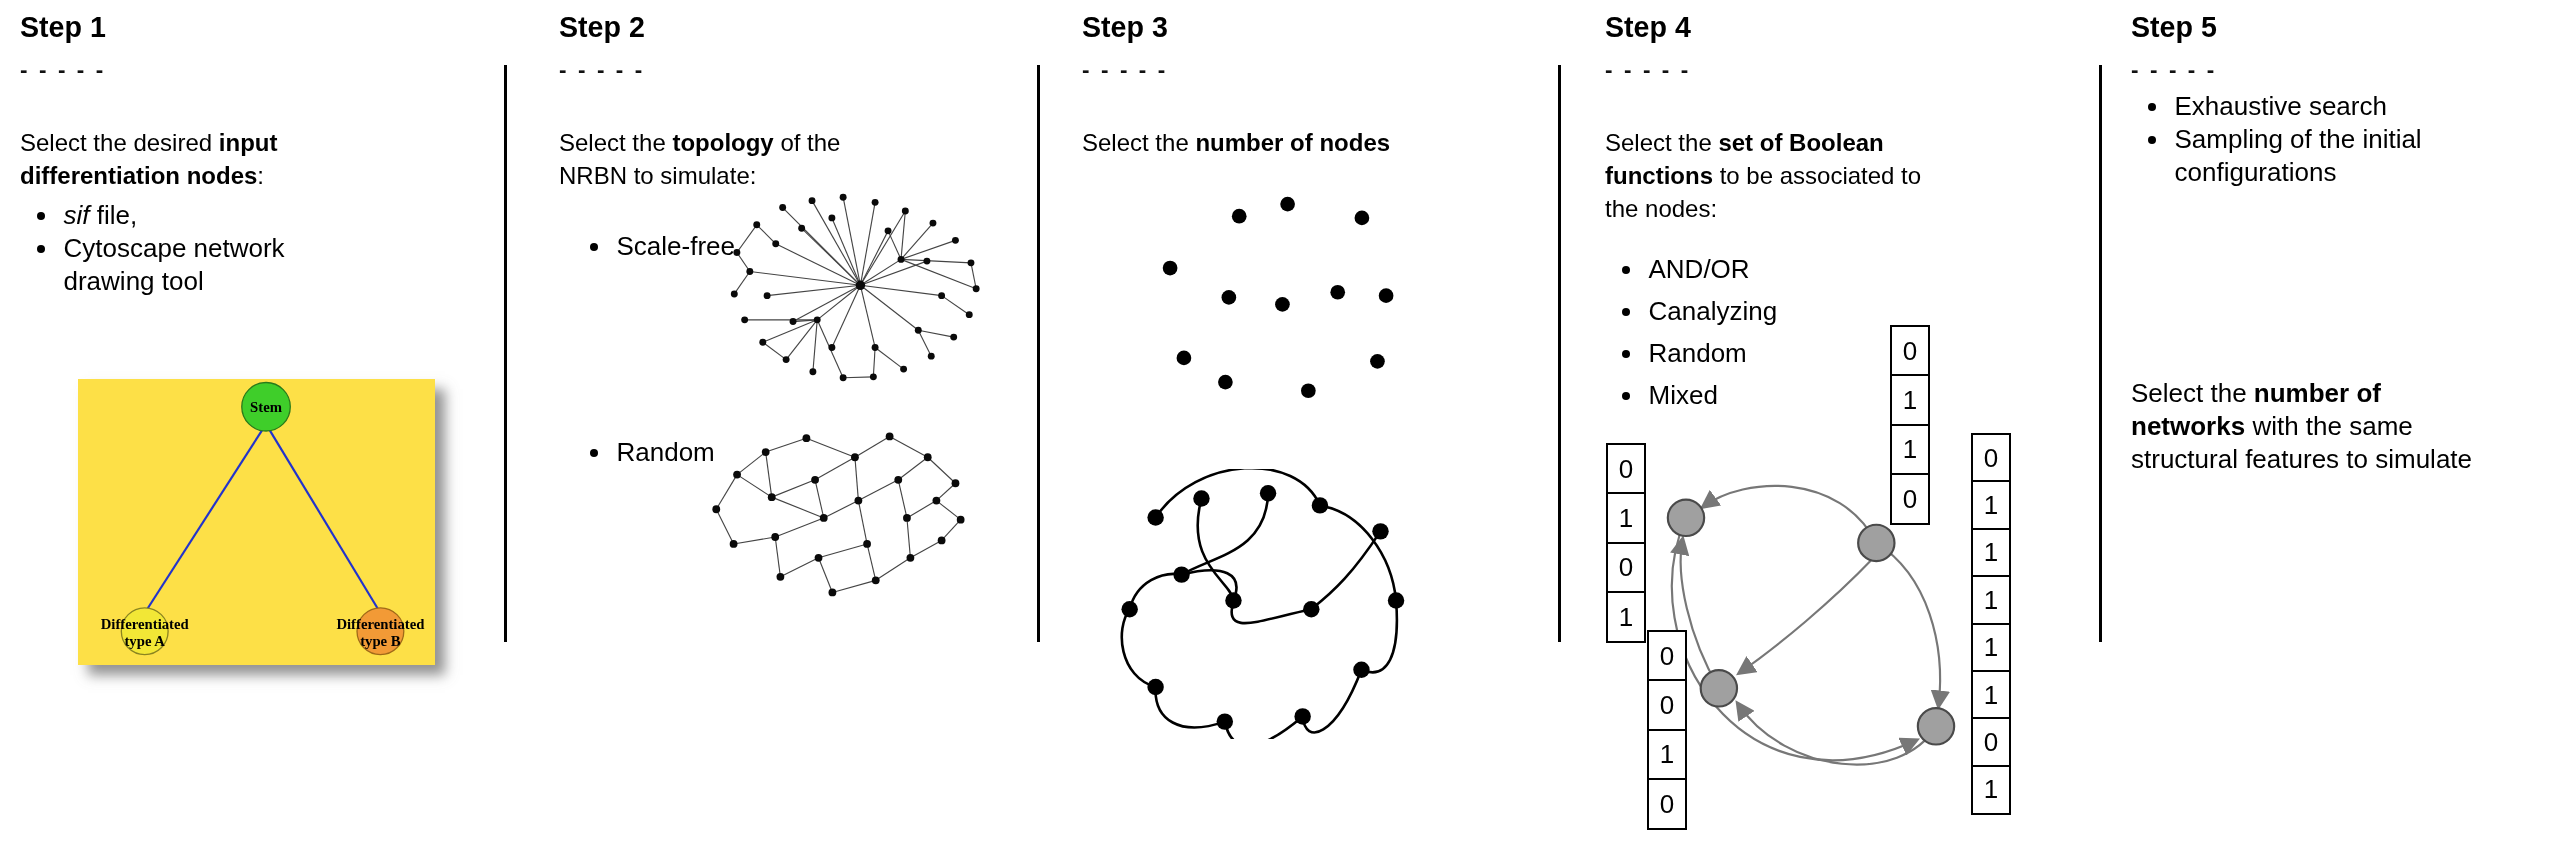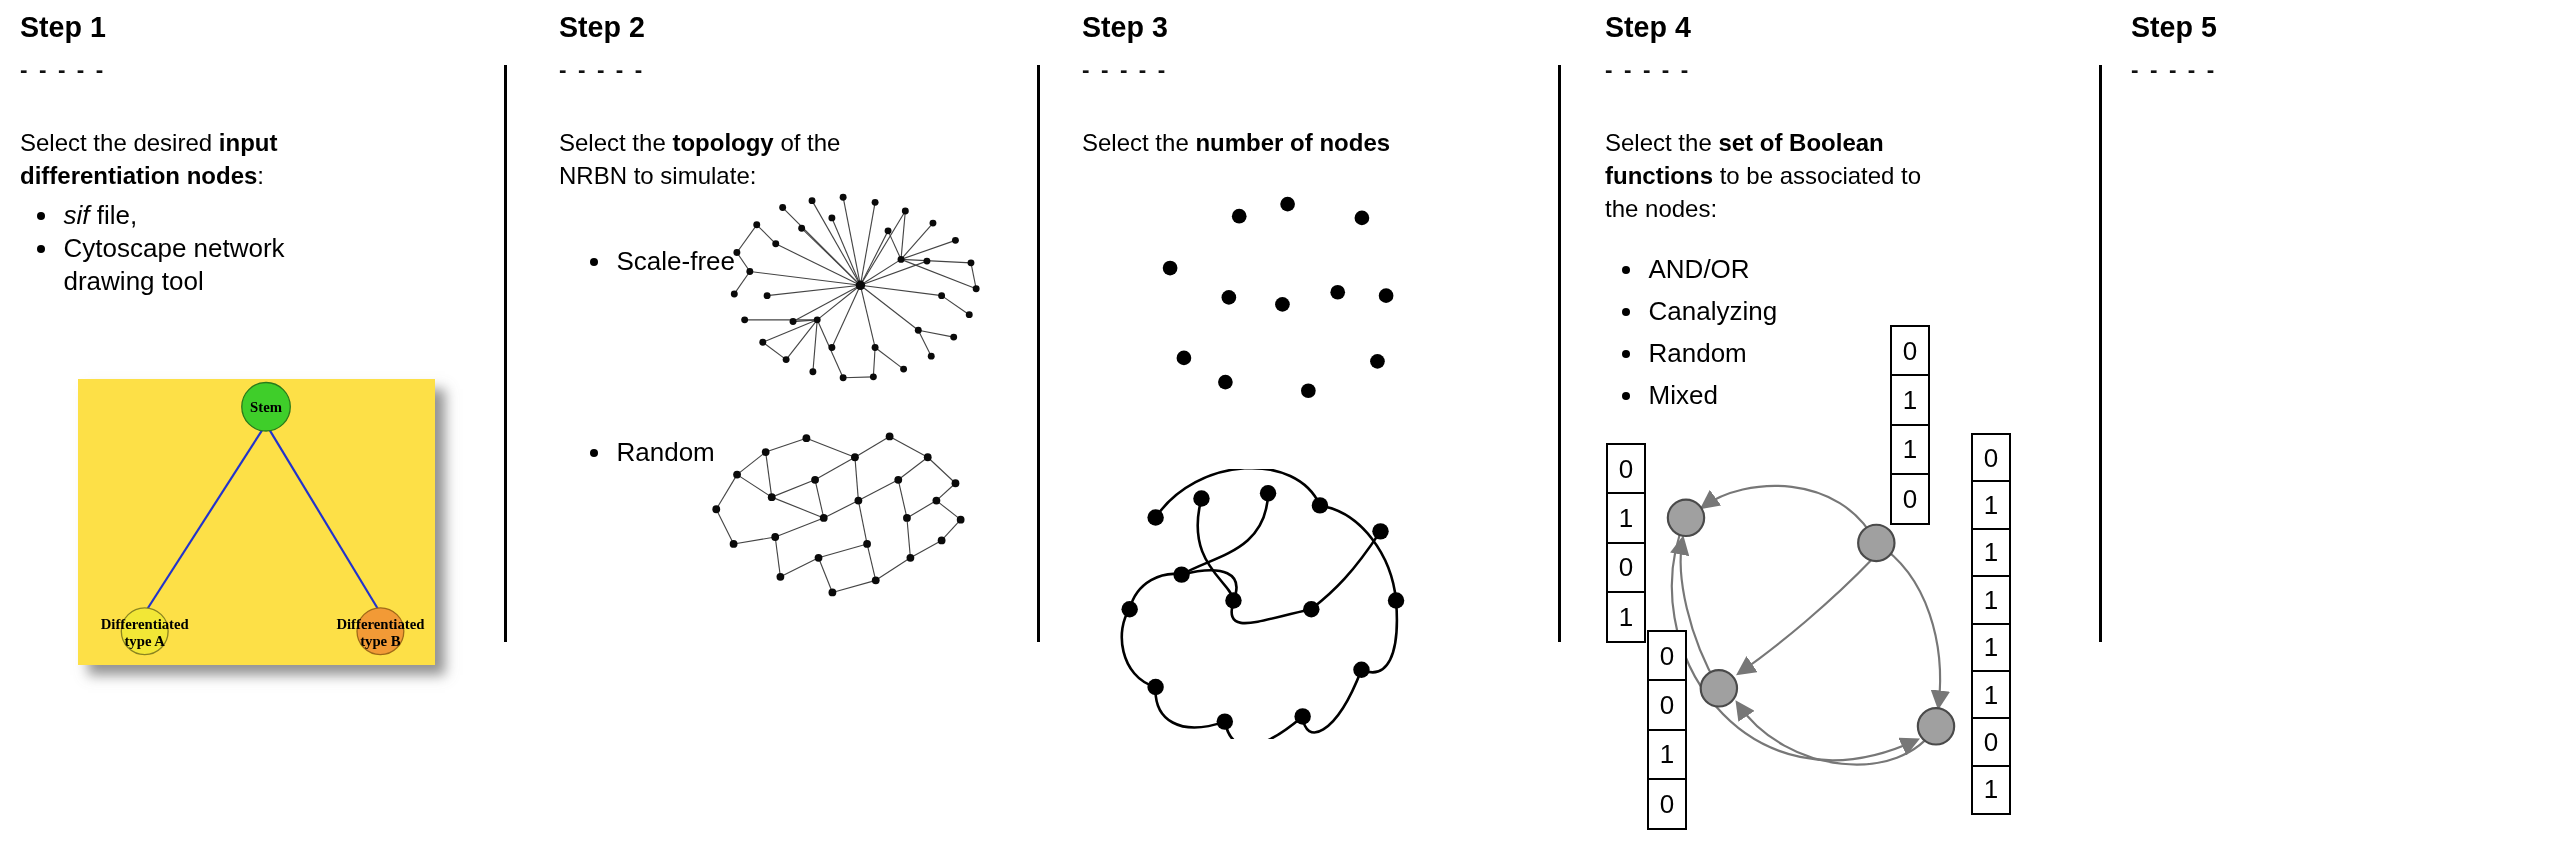--- a/index.html
+++ b/index.html
@@ -83,21 +83,21 @@
 
   <section class="col" style="left:559px; width:476px">
     <h2 class="step-title">Step 2</h2>
     <div class="dashes">- - - - -</div>
     <p class="intro">
       <span>Select the </span><b>topology</b><span> of the</span><br>
       <span>NRBN to simulate:</span>
     </p>
   </section>
 
-  <ul class="bullets abs" style="left:573px; top:238px; width:260px">
+  <ul class="bullets abs" style="left:573px; top:223px; width:260px">
     <li><span>Scale-free</span></li>
   </ul>
   <svg class="abs netg" id="sf-net" style="left:715px; top:192px" width="277" height="203" viewBox="0 0 320 235">
       <line x1="168" y1="108" x2="78" y2="18"></line>
       <line x1="168" y1="108" x2="112" y2="10"></line>
       <line x1="168" y1="108" x2="148" y2="6"></line>
       <line x1="168" y1="108" x2="185" y2="12"></line>
       <line x1="168" y1="108" x2="220" y2="22"></line>
       <line x1="168" y1="108" x2="100" y2="42"></line>
       <line x1="168" y1="108" x2="135" y2="30"></line>
@@ -349,17 +349,26 @@
     <div class="tcell sm">1</div>
     <div class="tcell sm">1</div>
     <div class="tcell sm">1</div>
     <div class="tcell sm">0</div>
     <div class="tcell sm">1</div>
   </div>
 
   <section class="col" style="left:2131px; width:437px">
     <h2 class="step-title">Step 5</h2>
     <div class="dashes">- - - - -</div>
-  </section>
-
+    <ul class="bullets" style="width:363px">
+      <li><span>Exhaustive search</span></li>
+      <li><span>Sampling of the initial configurations</span></li>
+    </ul>
+  </section>
+
+  <div class="para abs" style="left:2131px; top:377px; width:441px">
+    <div><span>Select the </span><b>number of</b></div>
+    <div><b>networks</b><span> with the same</span></div>
+    <div><span>structural features to simulate</span></div>
+  </div>
 
 </div>
 
 
 </body></html>

